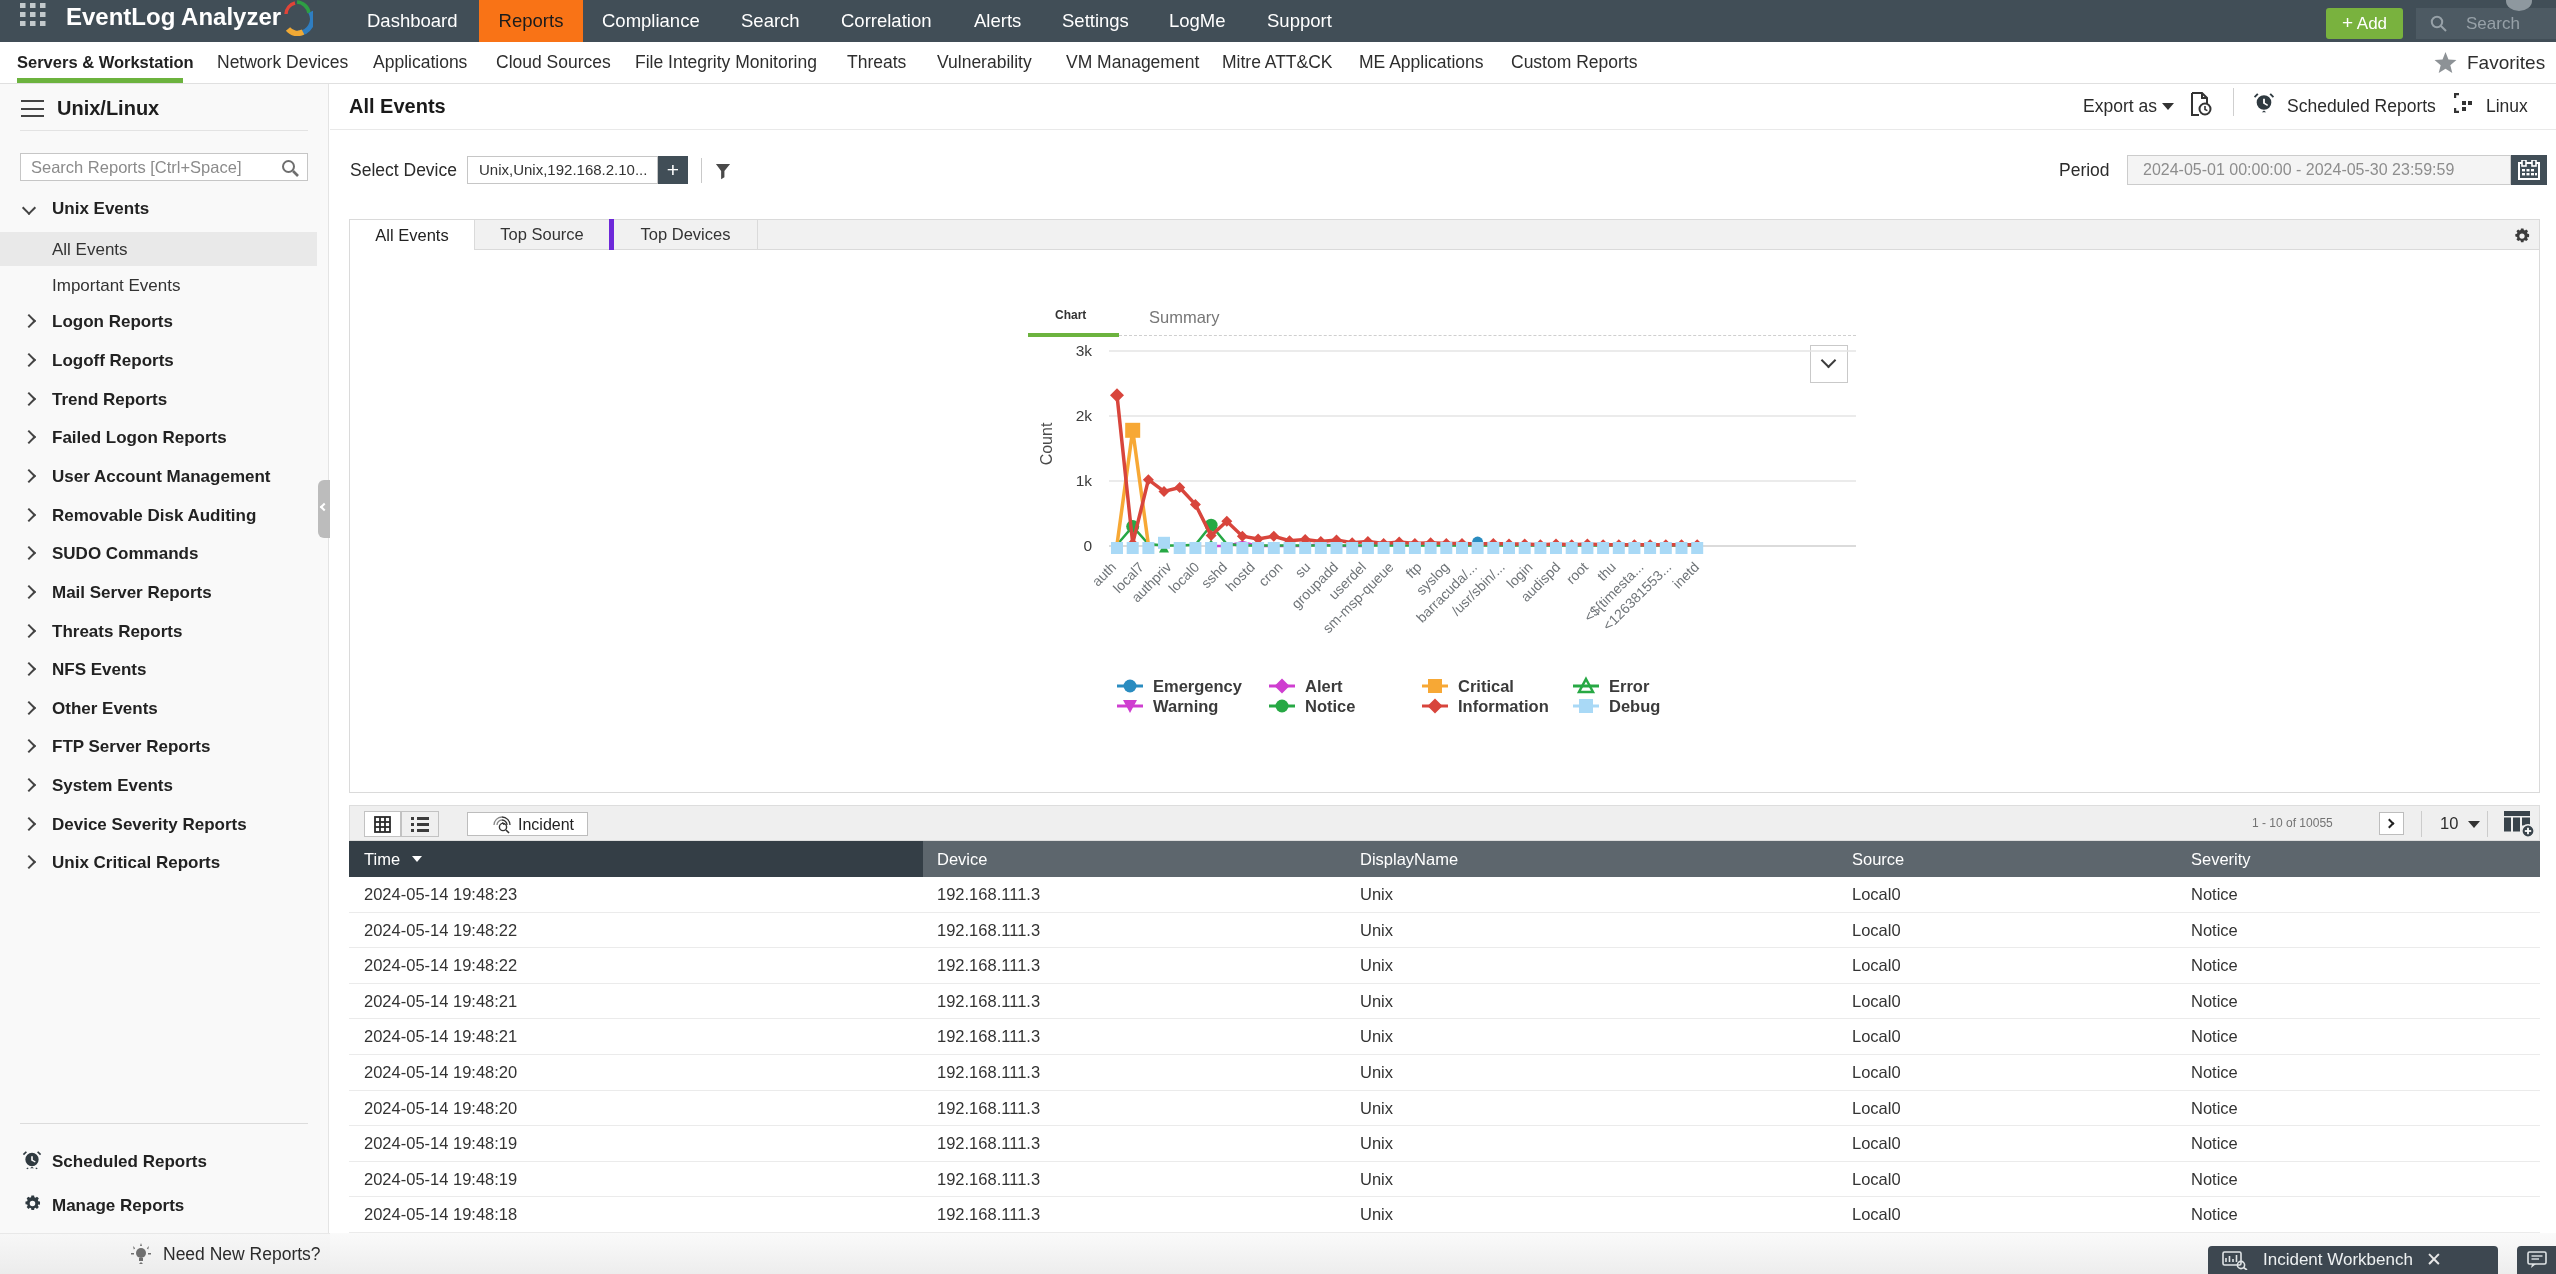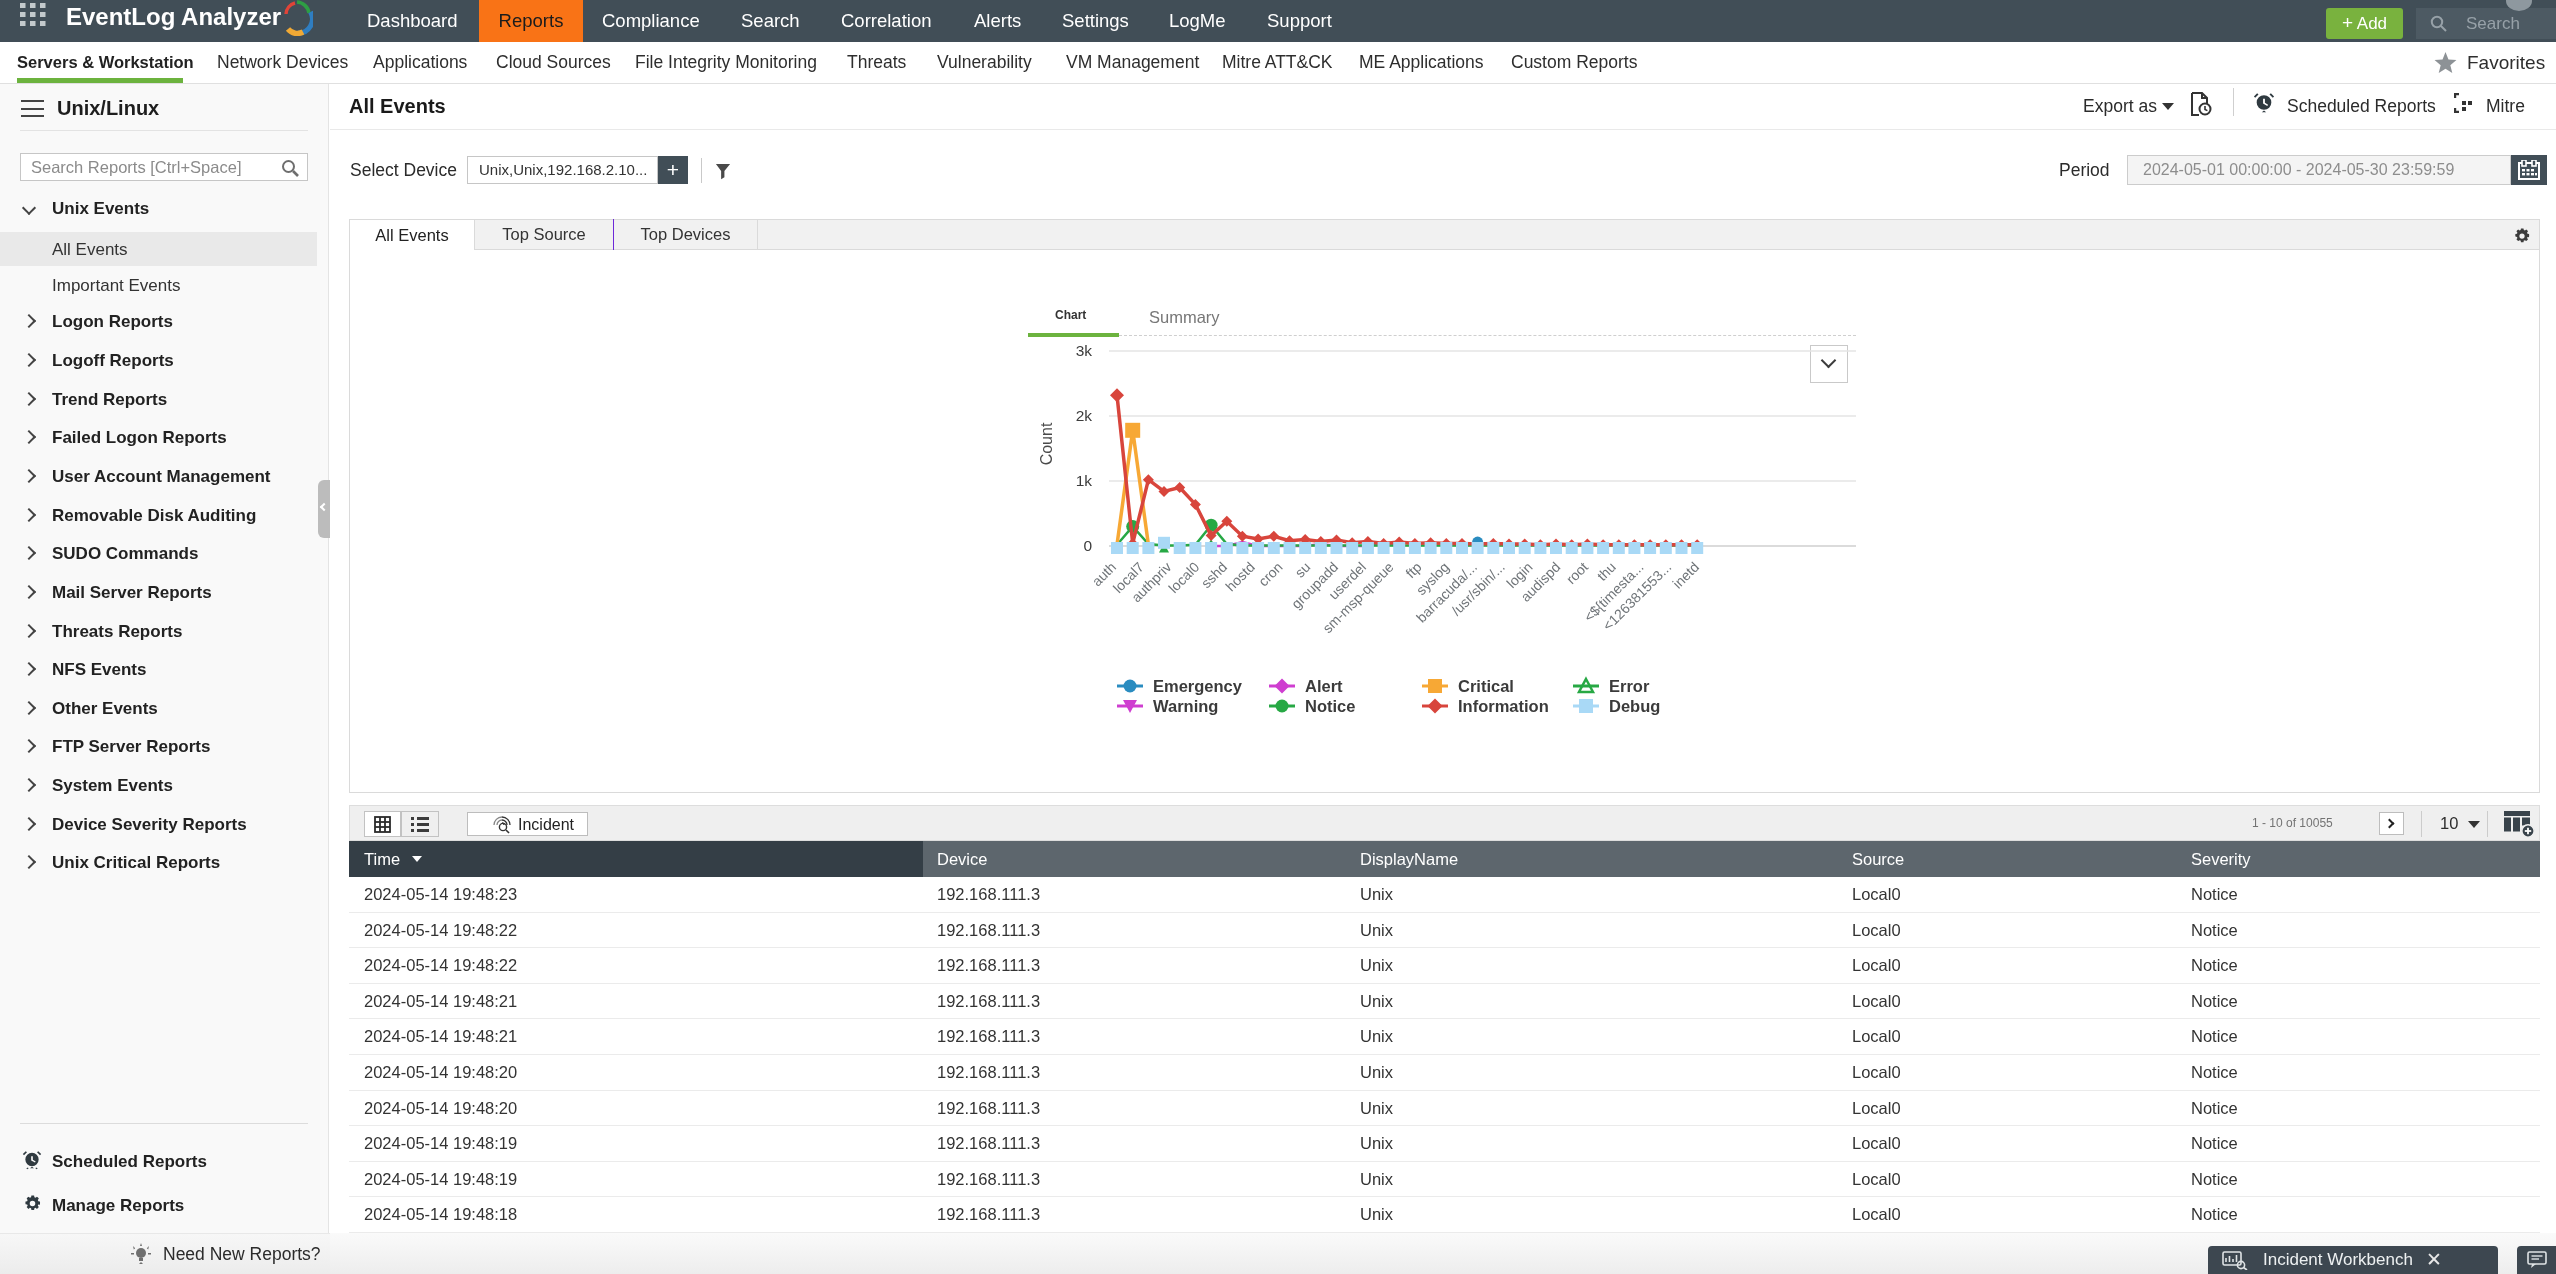--- a/index.html
+++ b/index.html
@@ -194,21 +194,21 @@
   <svg class="abs" style="left:1923px;top:7px" width="22" height="23" viewBox="0 0 24 24">
       <path fill="#2f3a40" d="M12 4a8 8 0 1 0 0 16 8 8 0 0 0 0-16zm1 8.4l3.4 2-.8 1.3L11 13.2V8h2v4.4zM4.5 2L1 5.5l1.4 1.4L6 3.4 4.5 2zm15 0L18 3.4l3.6 3.5L23 5.5 19.5 2zM12 20.6l-2.4 2h4.8l-2.4-2z"></path>
     </svg>
   <div class="abs" style="left:1957px;top:12px;font-size:17.5px;color:#2b2b2b;">Scheduled Reports</div>
   <svg class="abs" style="left:2124px;top:9px" width="20" height="20" viewBox="0 0 20 20">
       <path d="M1 5V1h4M1 15v4h4" fill="none" stroke="#333" stroke-width="2.4"></path>
       <rect x="8" y="8" width="4" height="4" fill="#333"></rect>
       <rect x="14" y="8" width="4" height="4" fill="#333"></rect>
       <rect x="8" y="14" width="4" height="4" fill="#333"></rect>
     </svg>
-  <div class="abs" style="left:2156px;top:12px;font-size:17.5px;color:#2b2b2b;">Mitre</div>
+  <div class="abs" style="left:2156px;top:12px;font-size:17.5px;color:#2b2b2b;">Linux</div>
 
   <div class="abs" style="left:20px;top:76px;font-size:17.5px;color:#2b2b2b;">Select Device</div>
   <div class="abs" style="left:137px;top:72px;width:191px;height:28px;background:#fff;border:1px solid #c6c6c6;line-height:26px;font-size:15px;color:#333;padding-left:11px;">Unix,Unix,192.168.2.10...</div>
   <div class="abs" style="left:328px;top:72px;width:30px;height:28px;background:#414e57;color:#fff;text-align:center;line-height:27px;font-size:21px;">+</div>
   <div class="abs" style="left:371px;top:74px;width:1px;height:25px;background:#c9c9c9;"></div>
   <svg class="abs" style="left:385px;top:80px" width="16" height="16" viewBox="0 0 17 17">
       <path d="M1 0h15l-6 7.5v6.5l-3.5 2.2V7.5Z" fill="#4a4a4a"></path>
     </svg>
 
   <div class="abs" style="left:1729px;top:76px;font-size:17.5px;color:#2b2b2b;">Period</div>
@@ -225,21 +225,21 @@
           <rect x="4" y="13" width="3" height="2.4"></rect>
           <rect x="8.5" y="13" width="3" height="2.4"></rect>
           <rect x="13" y="13" width="3" height="2.4"></rect>
           <rect x="17" y="13" width="2" height="2.4"></rect>
         </g>
       </svg>
   </div>
 
   <div class="abs" style="left:19px;top:135px;width:2191px;height:31px;background:#f1f1f1;border:1px solid #dadada;">
     <div class="abs" style="left:-1px;top:-1px;width:126px;height:32px;background:#fff;border:1px solid #dadada;border-bottom:none;line-height:30px;text-align:center;font-size:16.5px;color:#222;">All Events</div>
-    <div class="abs" style="left:125px;top:-1px;width:139px;height:31px;border-right:1px solid #6d28d9;line-height:31px;text-align:center;font-size:16.5px;color:#333;">Top Source</div>
+    <div class="abs" style="left:125px;top:-1px;width:139px;height:31px;border-right:5px solid #6d28d9;line-height:31px;text-align:center;font-size:16.5px;color:#333;">Top Source</div>
     <div class="abs" style="left:264px;top:-1px;width:144px;height:31px;border-right:1px solid #dadada;line-height:31px;text-align:center;font-size:16.5px;color:#333;">Top Devices</div>
     <svg class="abs" style="left:2163px;top:7px" width="18" height="18" viewBox="0 0 24 24">
         <path fill="#3c3c3c" d="M12 8.5A3.5 3.5 0 1 0 12 15.5 3.5 3.5 0 0 0 12 8.5zm9.4 5.1l-2.1-.4a7.4 7.4 0 0 1-.6 1.5l1.3 1.7a9.6 9.6 0 0 1-2.4 2.4l-1.7-1.3a7.4 7.4 0 0 1-1.5.6l-.4 2.1a9.7 9.7 0 0 1-3.4 0l-.4-2.1a7.4 7.4 0 0 1-1.5-.6l-1.7 1.3a9.6 9.6 0 0 1-2.4-2.4l1.3-1.7a7.4 7.4 0 0 1-.6-1.5l-2.1-.4a9.7 9.7 0 0 1 0-3.4l2.1-.4a7.4 7.4 0 0 1 .6-1.5L4.6 5.8a9.6 9.6 0 0 1 2.4-2.4l1.7 1.3a7.4 7.4 0 0 1 1.5-.6l.4-2.1a9.7 9.7 0 0 1 3.4 0l.4 2.1a7.4 7.4 0 0 1 1.5.6l1.7-1.3a9.6 9.6 0 0 1 2.4 2.4l-1.3 1.7a7.4 7.4 0 0 1 .6 1.5l2.1.4a9.7 9.7 0 0 1 0 3.4z"></path>
       </svg>
   </div>
 
   <div class="abs" style="left:19px;top:166px;width:2191px;height:543px;background:#fff;border:1px solid #dadada;border-top:none;"></div>
 </div>
 
 <div class="abs" style="left:1055px;top:308px;font-size:12px;font-weight:bold;color:#333;">Chart</div>

